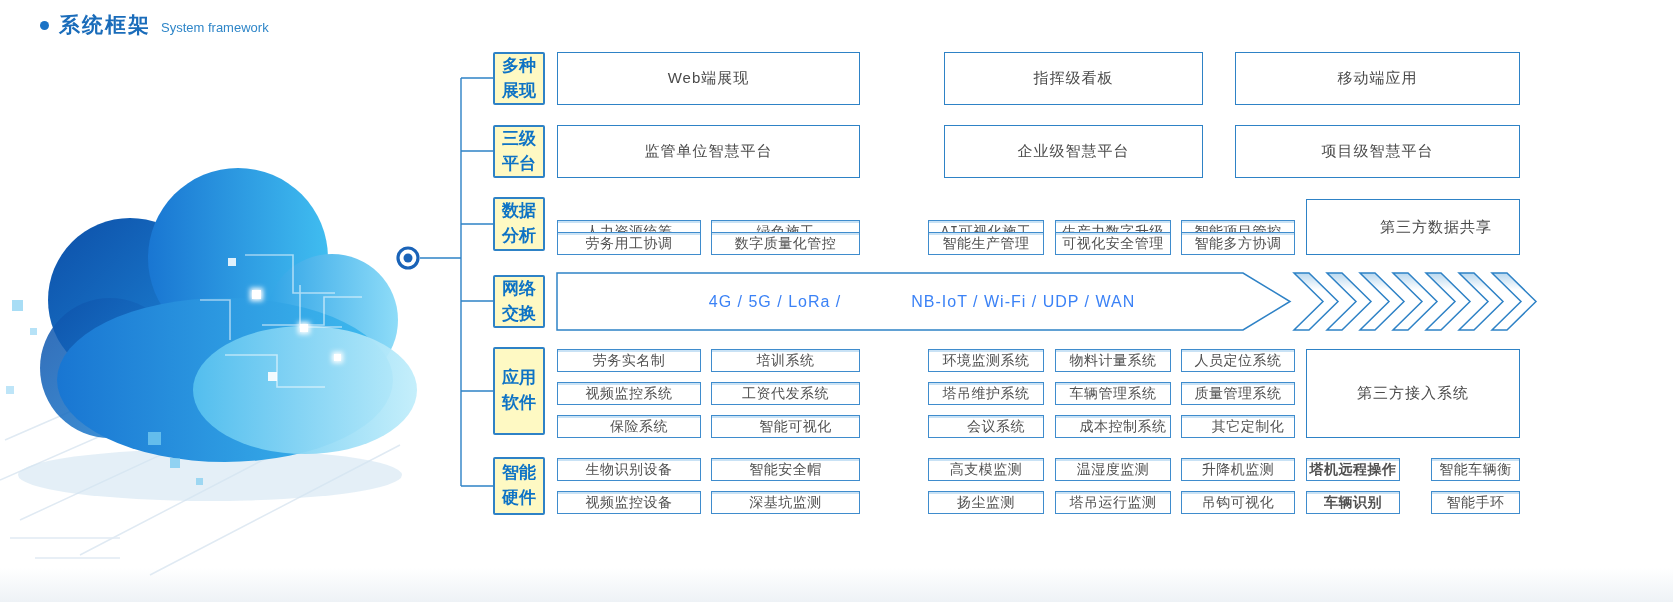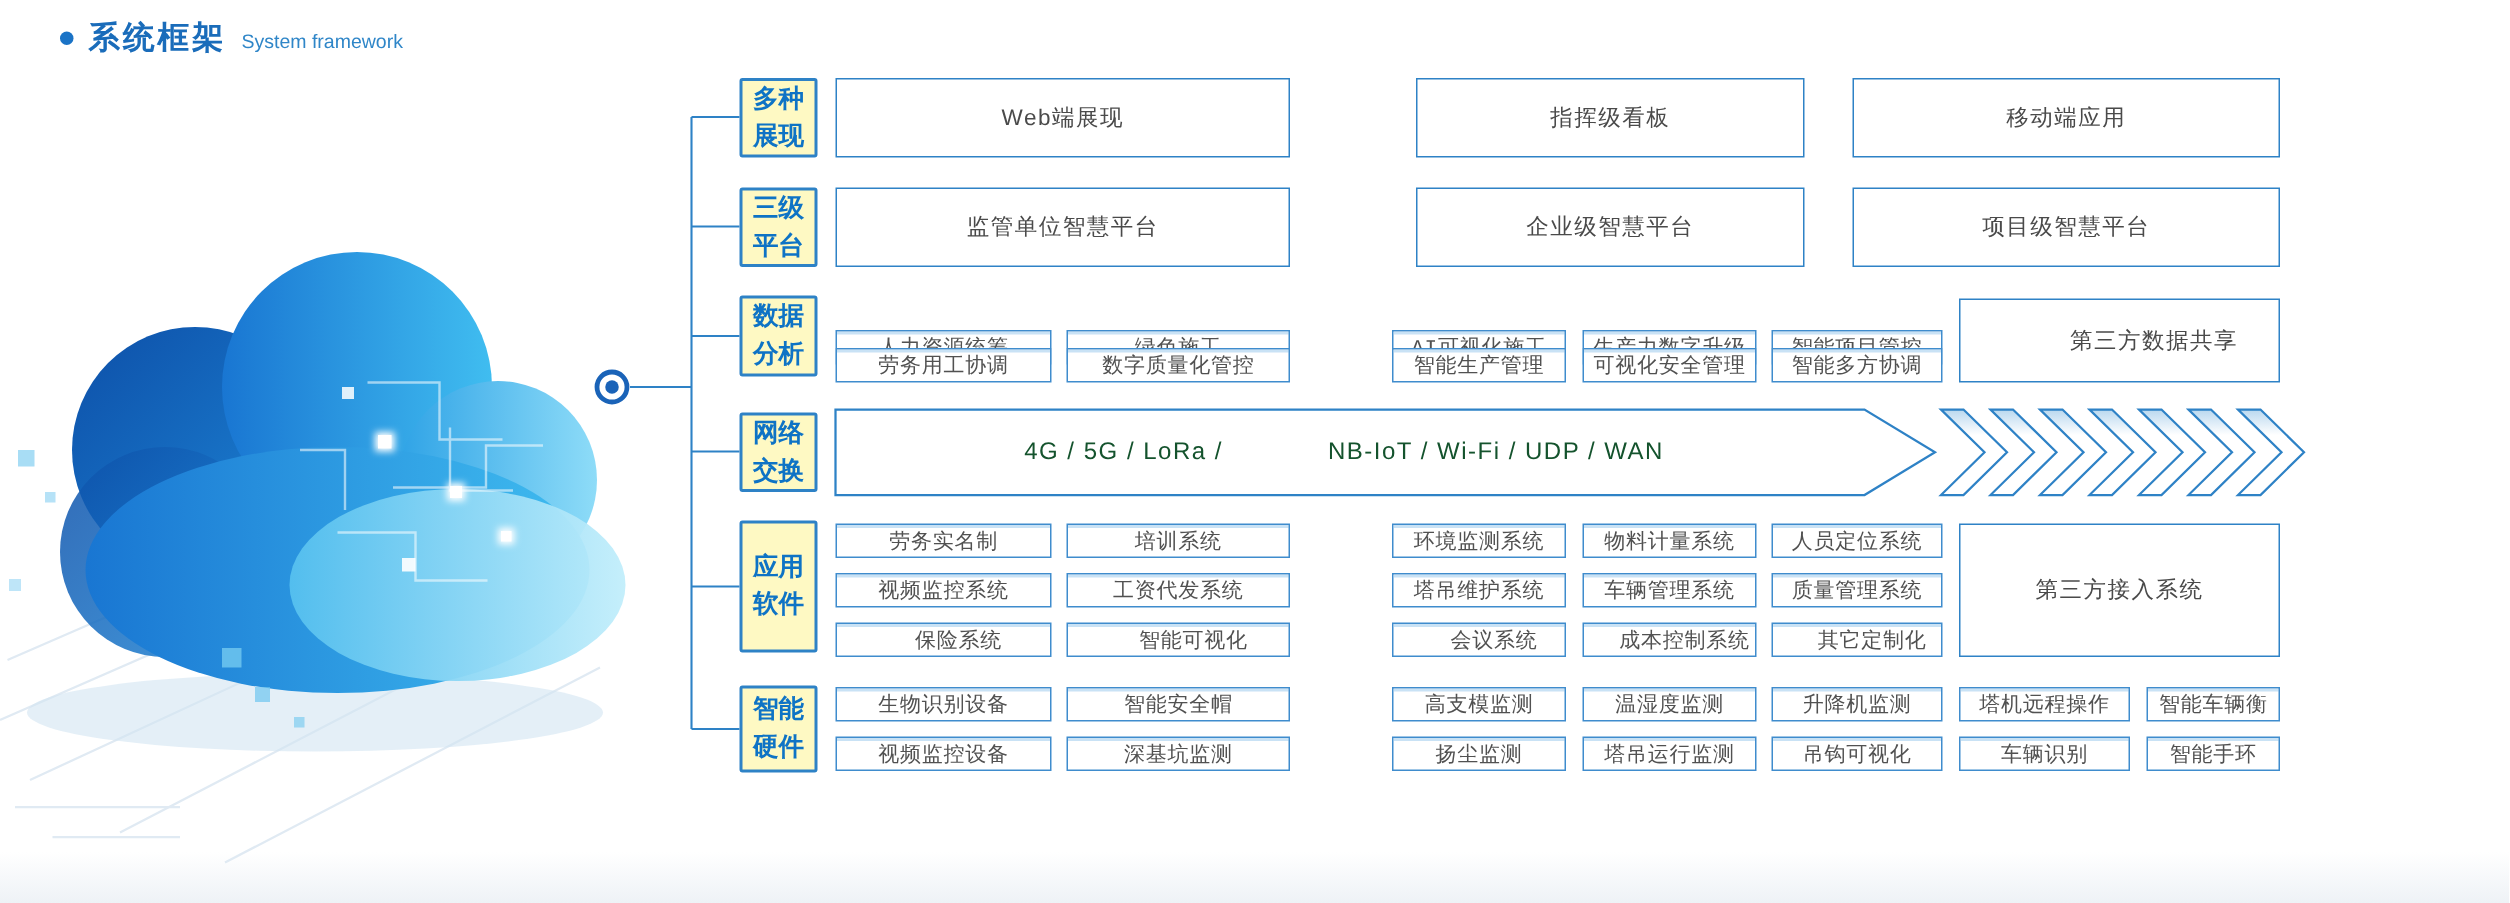--- a/index.html
+++ b/index.html
@@ -19,29 +19,29 @@
   .bx{position:absolute;box-sizing:border-box;background:#fff;display:flex;align-items:center;
       justify-content:center;color:#4a4a4a;z-index:3;}
   .lg{border:1.5px solid #2e82c6;font-size:15px;letter-spacing:1px;}
   .sm{border:1px solid #3f8ccd;box-shadow:inset 0 2px 0 #c9e2f5;font-size:14px;height:23px;
       letter-spacing:.5px;color:#515151;}
   
   .bg1{left:557px;width:303px;} .bg2{left:928px;width:259px;margin-left:16px;} .bg3{left:1235px;width:285px;}
   .r1{top:52px;height:53px;} .r2{top:125px;height:53px;}
   .ca1{left:557px;width:144px;} .ca2{left:711px;width:149px;}
   .cb1{left:928px;width:116px;font-family:Liberation Mono, monospace;} .cb2{left:1055px;width:116px;} .cb3{left:1181px;width:114px;}
-  .cb4{left:1306px;width:114px;} .cb5{left:1431px;width:89px;}
+  .cb4{left:1306px;width:94px;font-weight:bold;} .cb5{left:1431px;width:89px;}
   .r3a{top:199px;margin-top:21px;} .r3b{top:232px;}
   .r5a{top:349px;} .r5b{top:382px;} .r5c{top:415px;padding-left:20px;}
   .r6a{top:458px;} .r6b{top:491px;}
   .tall3{left:1306px;top:199px;width:214px;height:56px;padding-left:46px;}
   .tall5{left:1306px;top:349px;width:214px;height:89px;}
   
-  .net-text{position:absolute;left:546px;top:273px;width:700px;height:57px;display:flex;
-            align-items:center;justify-content:center;gap:70px;font-size:16px;color:#14532d;
+  .net-text{position:absolute;left:572px;top:273px;width:700px;height:57px;display:flex;
+            align-items:center;justify-content:center;gap:70px;font-size:16px;color:#3b82f6;
             letter-spacing:1px;z-index:4;}
   .overlay{position:absolute;left:0;top:0;width:1673px;height:602px;pointer-events:none;z-index:2;}
   .cloudart{position:absolute;left:0;top:140px;width:460px;height:440px;z-index:1;}
   .band{position:absolute;left:0;right:0;bottom:0;height:34px;
         background:linear-gradient(180deg,#ffffff,#eef2f6);z-index:0;}
 </style>
 </head>
 <body>
 
 <div class="stage">

